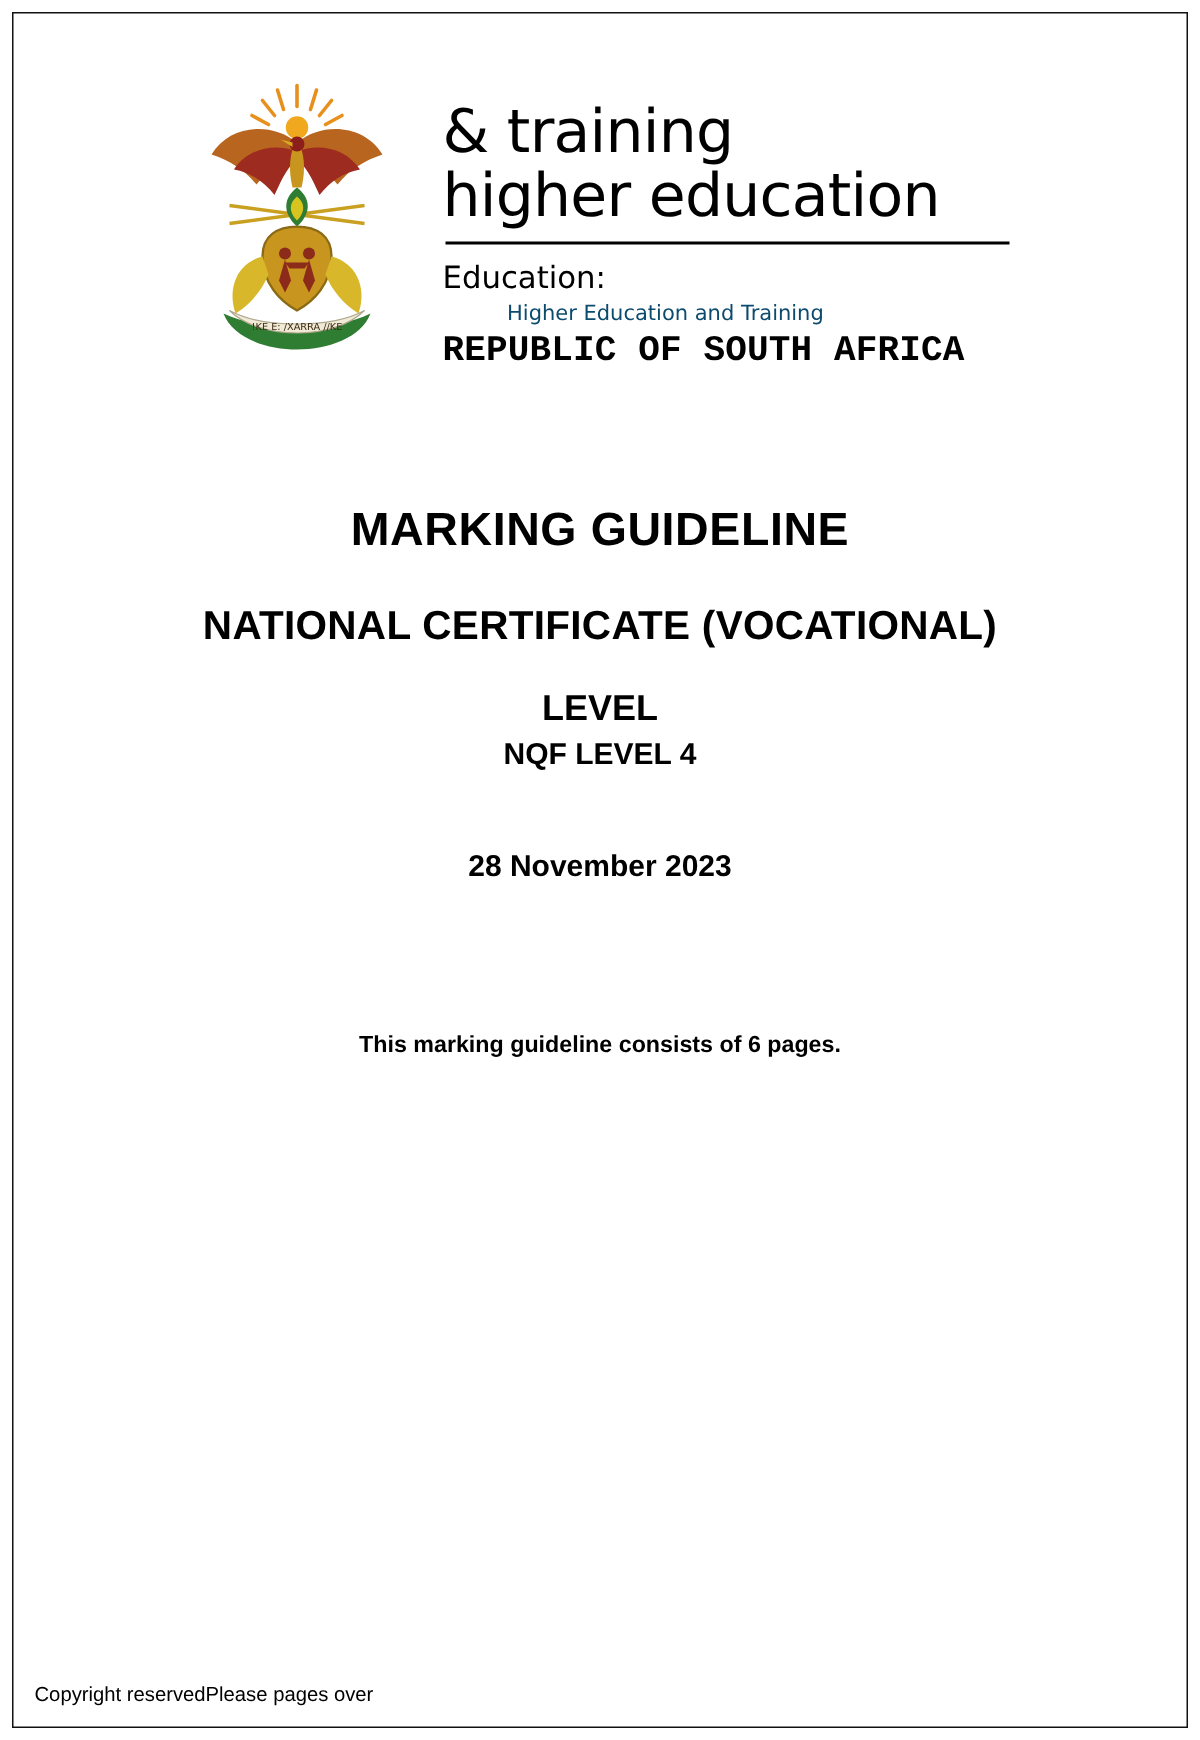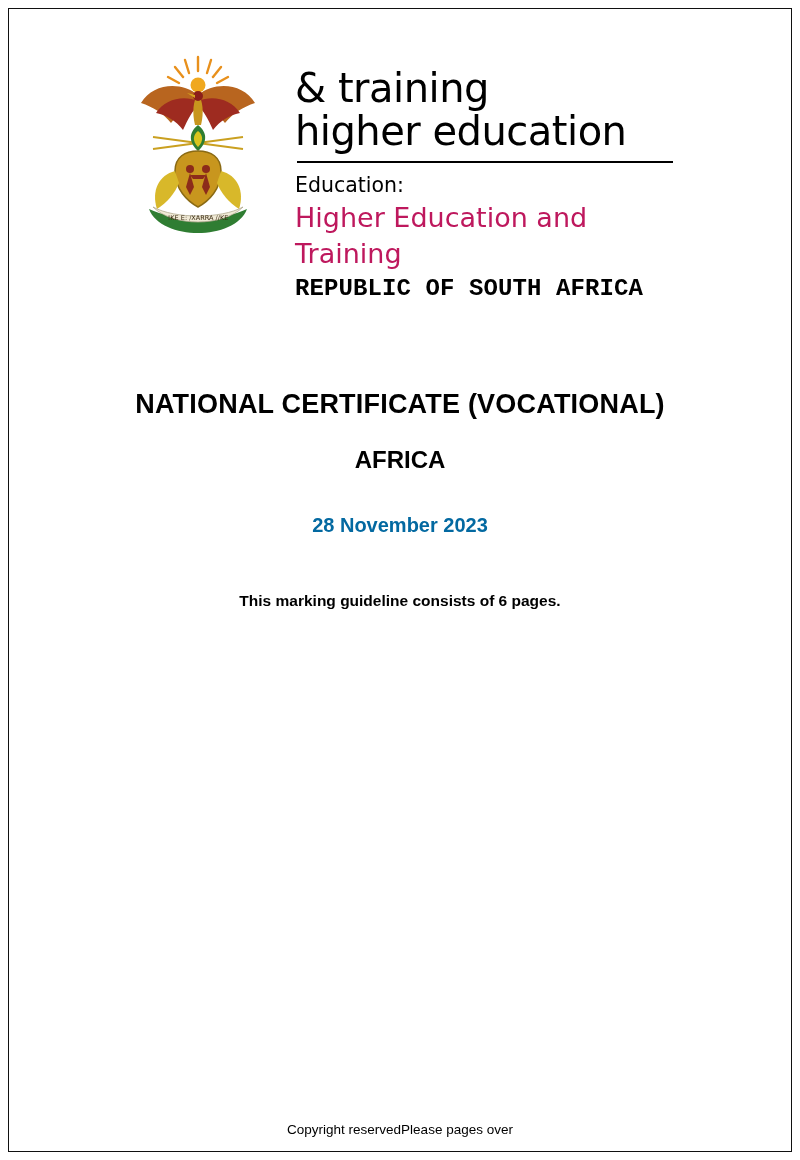--- a/index.html
+++ b/index.html
@@ -71,23 +71,24 @@
     width: 376px;
   }
   .dept-line1 {
     font-family: "DejaVu Sans", sans-serif;
     font-size: 20.5px;
     color: #000000;
     line-height: 1.35;
   }
   .dept-line2 {
     font-family: "DejaVu Sans", sans-serif;
-    font-size: 27px;
-    color: #be185d;
+    font-size: 14px;
+    color: #0c4a6e;
     line-height: 1.35;
+    margin-left: 43px;
   }
   .dept-line3 {
     font-family: Liberation Mono, monospace;
     font-size: 24px;
     font-weight: bold;
     color: #000000;
     line-height: 1.35;
     letter-spacing: 0.1px;
   }
 
@@ -117,38 +118,38 @@
   }
   .doc-level {
     font-size: 20px;
     font-weight: bold;
     color: #000;
     margin-top: 5px;
   }
   .doc-date {
     font-size: 20px;
     font-weight: bold;
-    color: #0369a1;
-    margin-top: 40px;
+    color: #000000;
+    margin-top: 52px;
   }
   .doc-pages {
     font-size: 15.5px;
     font-weight: bold;
     color: #000;
-    margin-top: 55px;
+    margin-top: 98px;
   }
 
   
   .footer {
     position: absolute;
     left: 14px;
     right: 14px;
     bottom: 14px;
     display: flex;
-    justify-content: center;
+    justify-content: flex-start;
     align-items: flex-end;
     font-size: 13.5px;
     color: #000;
   }
 
   
   .coa-svg { display:block; }
 </style>
 </head>
 <body>
@@ -213,22 +214,24 @@
         <div class="dept-title">&amp; training</div>
         <div class="dept-title">higher education</div>
         <div class="dept-rule"></div>
         <div class="dept-line1">Education:</div>
         <div class="dept-line2">Higher Education and Training</div>
         <div class="dept-line3">REPUBLIC OF SOUTH AFRICA</div>
       </div>
     </div>
 
     <div class="title-block">
+      <div class="doc-title">MARKING GUIDELINE</div>
       <div class="doc-subtitle">NATIONAL CERTIFICATE (VOCATIONAL)</div>
-      <div class="doc-subject">AFRICA</div>
+      <div class="doc-subject">LEVEL</div>
+      <div class="doc-level">NQF LEVEL 4</div>
       <div class="doc-date">28 November 2023</div>
       <div class="doc-pages">This marking guideline consists of 6 pages.</div>
     </div>
 
     <div class="footer">
       <div>Copyright reserved</div>
       <div>Please pages over</div>
     </div>
 
   </div>

